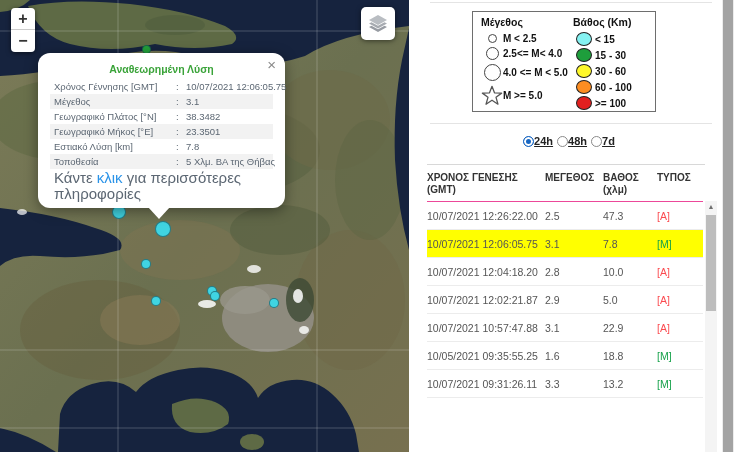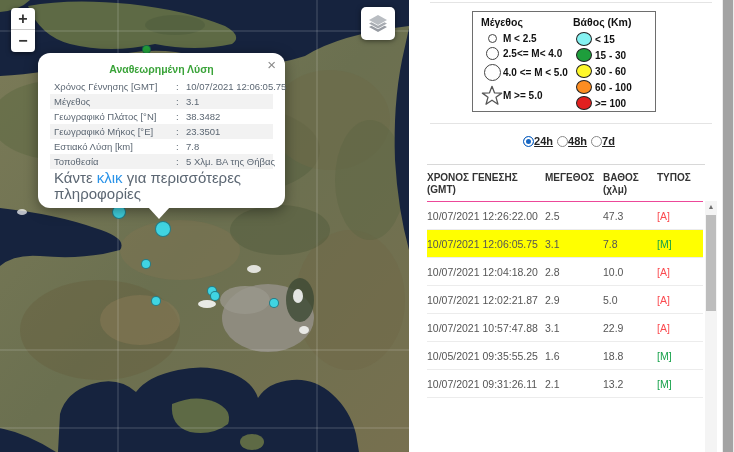--- a/index.html
+++ b/index.html
@@ -322,21 +322,21 @@
           <td class="t-cell t-a">[A]</td>
         </tr>
       <tr class="eq-row">
           <td>10/05/2021 09:35:55.25</td>
           <td>1.6</td>
           <td>18.8</td>
           <td class="t-cell t-m">[M]</td>
         </tr>
       <tr class="eq-row">
           <td>10/07/2021 09:31:26.11</td>
-          <td>2.1</td>
+          <td>3.3</td>
           <td>13.2</td>
           <td class="t-cell t-m">[M]</td>
         </tr>
     </tbody>
   </table>
 
   <div class="inner-sb">
     <div class="sb-arrow">▲</div>
     <div class="sb-thumb"></div>
   </div>

